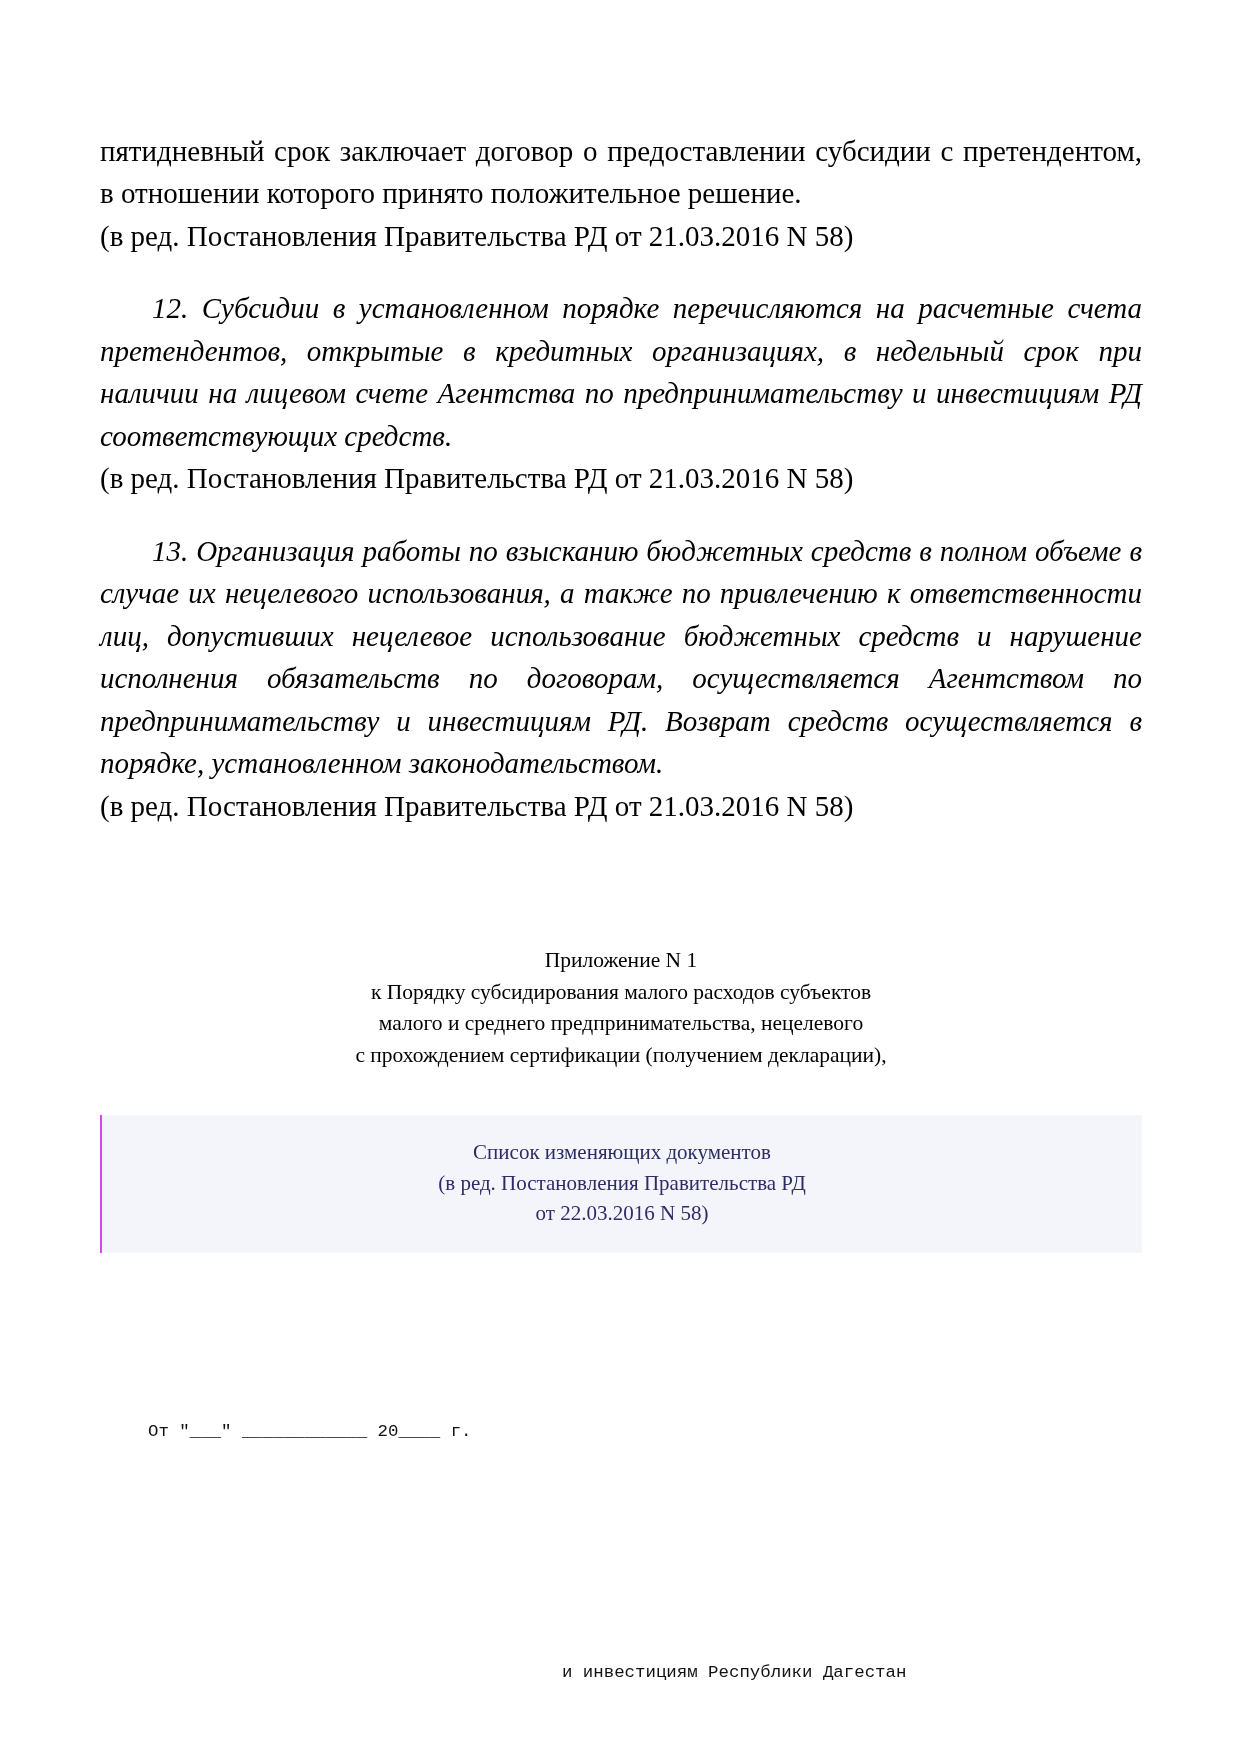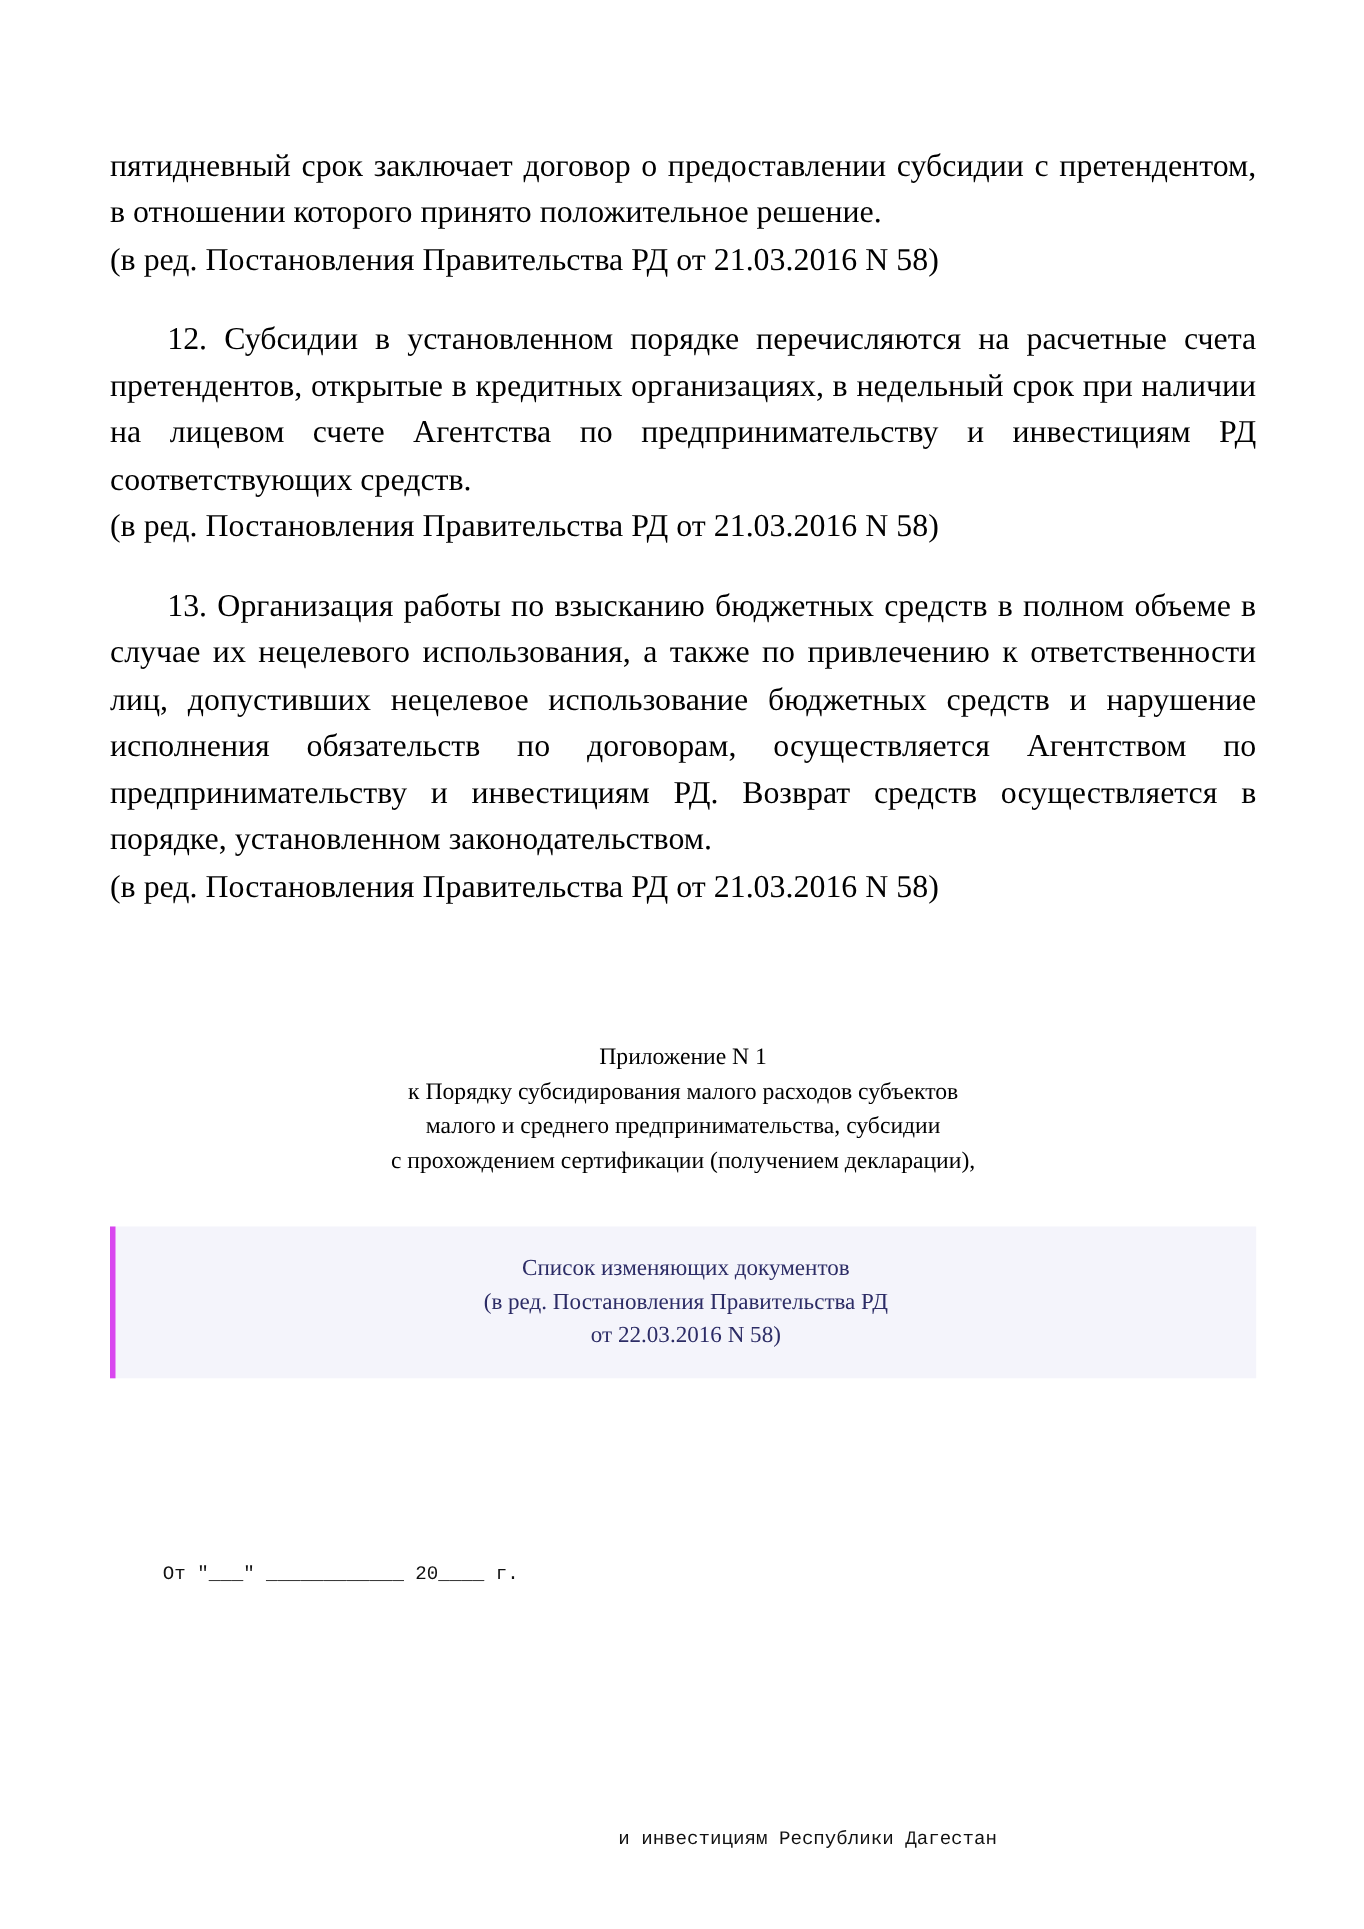--- a/index.html
+++ b/index.html
@@ -29,20 +29,21 @@
     line-height: 1.465;
     text-align: justify;
     text-justify: inter-word;
     color: #000;
   }
   .legal p {
     margin: 0;
   }
   .legal .indent {
     text-indent: 52px;
+    font-style: italic;
   }
   .legal .gap {
     height: 30px;
   }
   .legal .ed-note {
     text-align: left;
   }
 
   
   .appendix-block {
@@ -57,21 +58,21 @@
     white-space: nowrap;
   }
 
   
   .changes-box {
     margin-top: 44px;
     margin-left: 0;
     width: 1042px;
     box-sizing: border-box;
     background: #f4f4fb;
-    border-left: 5px solid #d946ef;
+    border-left: 2px solid #d946ef;
     padding: 22px 10px 24px 10px;
     text-align: center;
     font-family: "Liberation Serif", "DejaVu Serif", serif;
     font-size: 21px;
     line-height: 1.45;
     color: #2c2c66;
   }
   .changes-box div { white-space: nowrap; }
 
   
@@ -108,21 +109,21 @@
 
     <div class="gap"></div>
 
     <p class="indent">13. Организация работы по взысканию бюджетных средств в полном объеме в случае их нецелевого использования, а также по привлечению к ответственности лиц, допустивших нецелевое использование бюджетных средств и нарушение исполнения обязательств по договорам, осуществляется Агентством по предпринимательству и инвестициям РД. Возврат средств осуществляется в порядке, установленном законодательством.</p>
     <p class="ed-note">(в ред. Постановления Правительства РД от 21.03.2016 N 58)</p>
   </section>
 
   <section class="appendix-block">
     <div>Приложение N 1</div>
     <div>к Порядку субсидирования малого расходов субъектов</div>
-    <div>малого и среднего предпринимательства, субсидии</div>
+    <div>малого и среднего предпринимательства, нецелевого</div>
     <div>с прохождением сертификации (получением декларации),</div>
   </section>
 
   <section class="changes-box">
     <div>Список изменяющих документов</div>
     <div>(в ред. Постановления Правительства РД</div>
     <div>от 22.03.2016 N 58)</div>
   </section>
 
   <section class="form">

